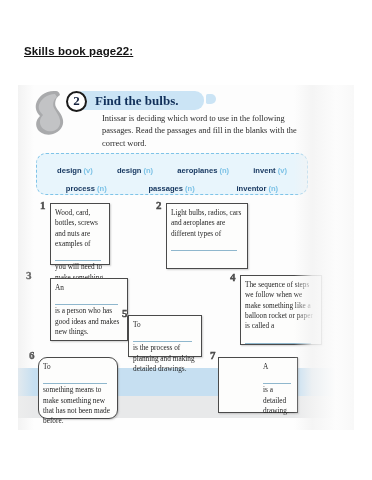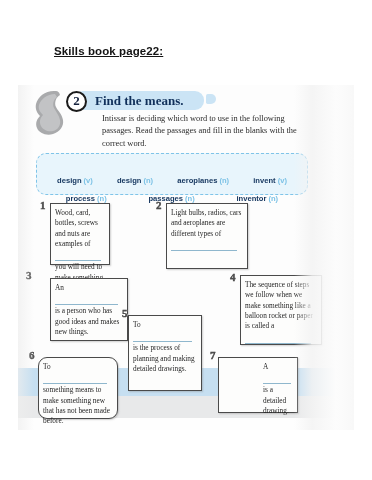--- a/index.html
+++ b/index.html
@@ -11,21 +11,21 @@
     width: 372px;
     height: 480px;
     overflow: hidden;
     font-family: "Liberation Sans", sans-serif;
     position: relative;
   }
 
   
   .doc-title {
     position: absolute;
-    left: 54px;
+    left: 24px;
     top: 45px;
     font-family: "Liberation Sans", sans-serif;
     font-size: 11.5px;
     font-weight: bold;
     color: #141414;
     text-decoration: underline;
     letter-spacing: 0.1px;
     white-space: nowrap;
   }
 
@@ -165,21 +165,21 @@
   .wordbank {
     position: absolute;
     left: 18px;
     top: 68px;
     width: 272px;
     height: 42px;
     border: 1.6px dashed #7fc4e8;
     border-radius: 10px;
     background: #e8f5fc;
     box-sizing: border-box;
-    padding: 18px 8px 0 8px;
+    padding: 8px 8px 0 8px;
   }
   .wb-row {
     display: flex;
     justify-content: space-around;
     align-items: center;
     height: 16px;
     margin-bottom: 2px;
   }
   .wb-item {
     font-family: "Liberation Sans", sans-serif;
@@ -226,21 +226,21 @@
 
   
   #box1 { left: 32px;  top: 118px; width: 60px;  height: 62px; }
   #num1 { left: 22px;  top: 114px; }
   #box2 { left: 148px; top: 118px; width: 82px;  height: 66px; }
   #num2 { left: 138px; top: 114px; }
   #box3 { left: 32px;  top: 193px; width: 78px;  height: 63px; }
   #num3 { left: 8px;   top: 184px; }
   #box4 { left: 222px; top: 190px; width: 82px;  height: 70px; }
   #num4 { left: 212px; top: 186px; }
-  #box5 { left: 110px; top: 230px; width: 74px;  height: 76px; }
+  #box5 { left: 110px; top: 230px; width: 74px;  height: 42px; }
   #num5 { left: 104px; top: 222px; }
   #box6 { left: 20px;  top: 272px; width: 80px;  height: 62px; border-radius: 9px; }
   #num6 { left: 11px;  top: 264px; }
   #box7 { left: 200px; top: 272px; width: 80px;  height: 56px; padding-left: 44px; }
   #num7 { left: 192px; top: 264px; }
 </style>
 </head>
 <body>
 
 <div class="doc-title">Skills book page22:</div>
@@ -253,21 +253,21 @@
 
   <svg class="hand-icon" viewBox="0 0 52 52">
     <path d="M30 4 C20 3 12 9 10 17 C9 22 11 26 14 29 C11 32 9 36 11 41 C13 46 20 49 27 47 C34 45 38 39 37 33 C36 27 32 24 30 20 C28 16 30 10 34 8 C33 5 32 4 30 4 Z" fill="#a9aaac"></path>
     <path d="M29 7 C21 7 15 12 13 18 C12 22 14 25 17 28 C14 31 13 35 15 39 C17 43 22 45 27 44 C32 43 35 38 34 33 C33 28 30 25 28 21 C26 17 28 12 31 10 Z" fill="#c2c3c5"></path>
   </svg>
 
   <div class="ex-band"></div>
   <div class="ex-tail"></div>
   <div class="ex-head">
     <div class="ex-num">2</div>
-    <div class="ex-title">Find the means.</div>
+    <div class="ex-title">Find the bulbs.</div>
   </div>
 
   <div class="instructions">Intissar is deciding which word to use in the following passages. Read the passages and fill in the blanks with the correct word.</div>
 
   <div class="wordbank">
     <div class="wb-row">
       <span class="wb-item">
         <span>design</span><span class="wb-pos">(v)</span>
       </span>
       <span class="wb-item">

